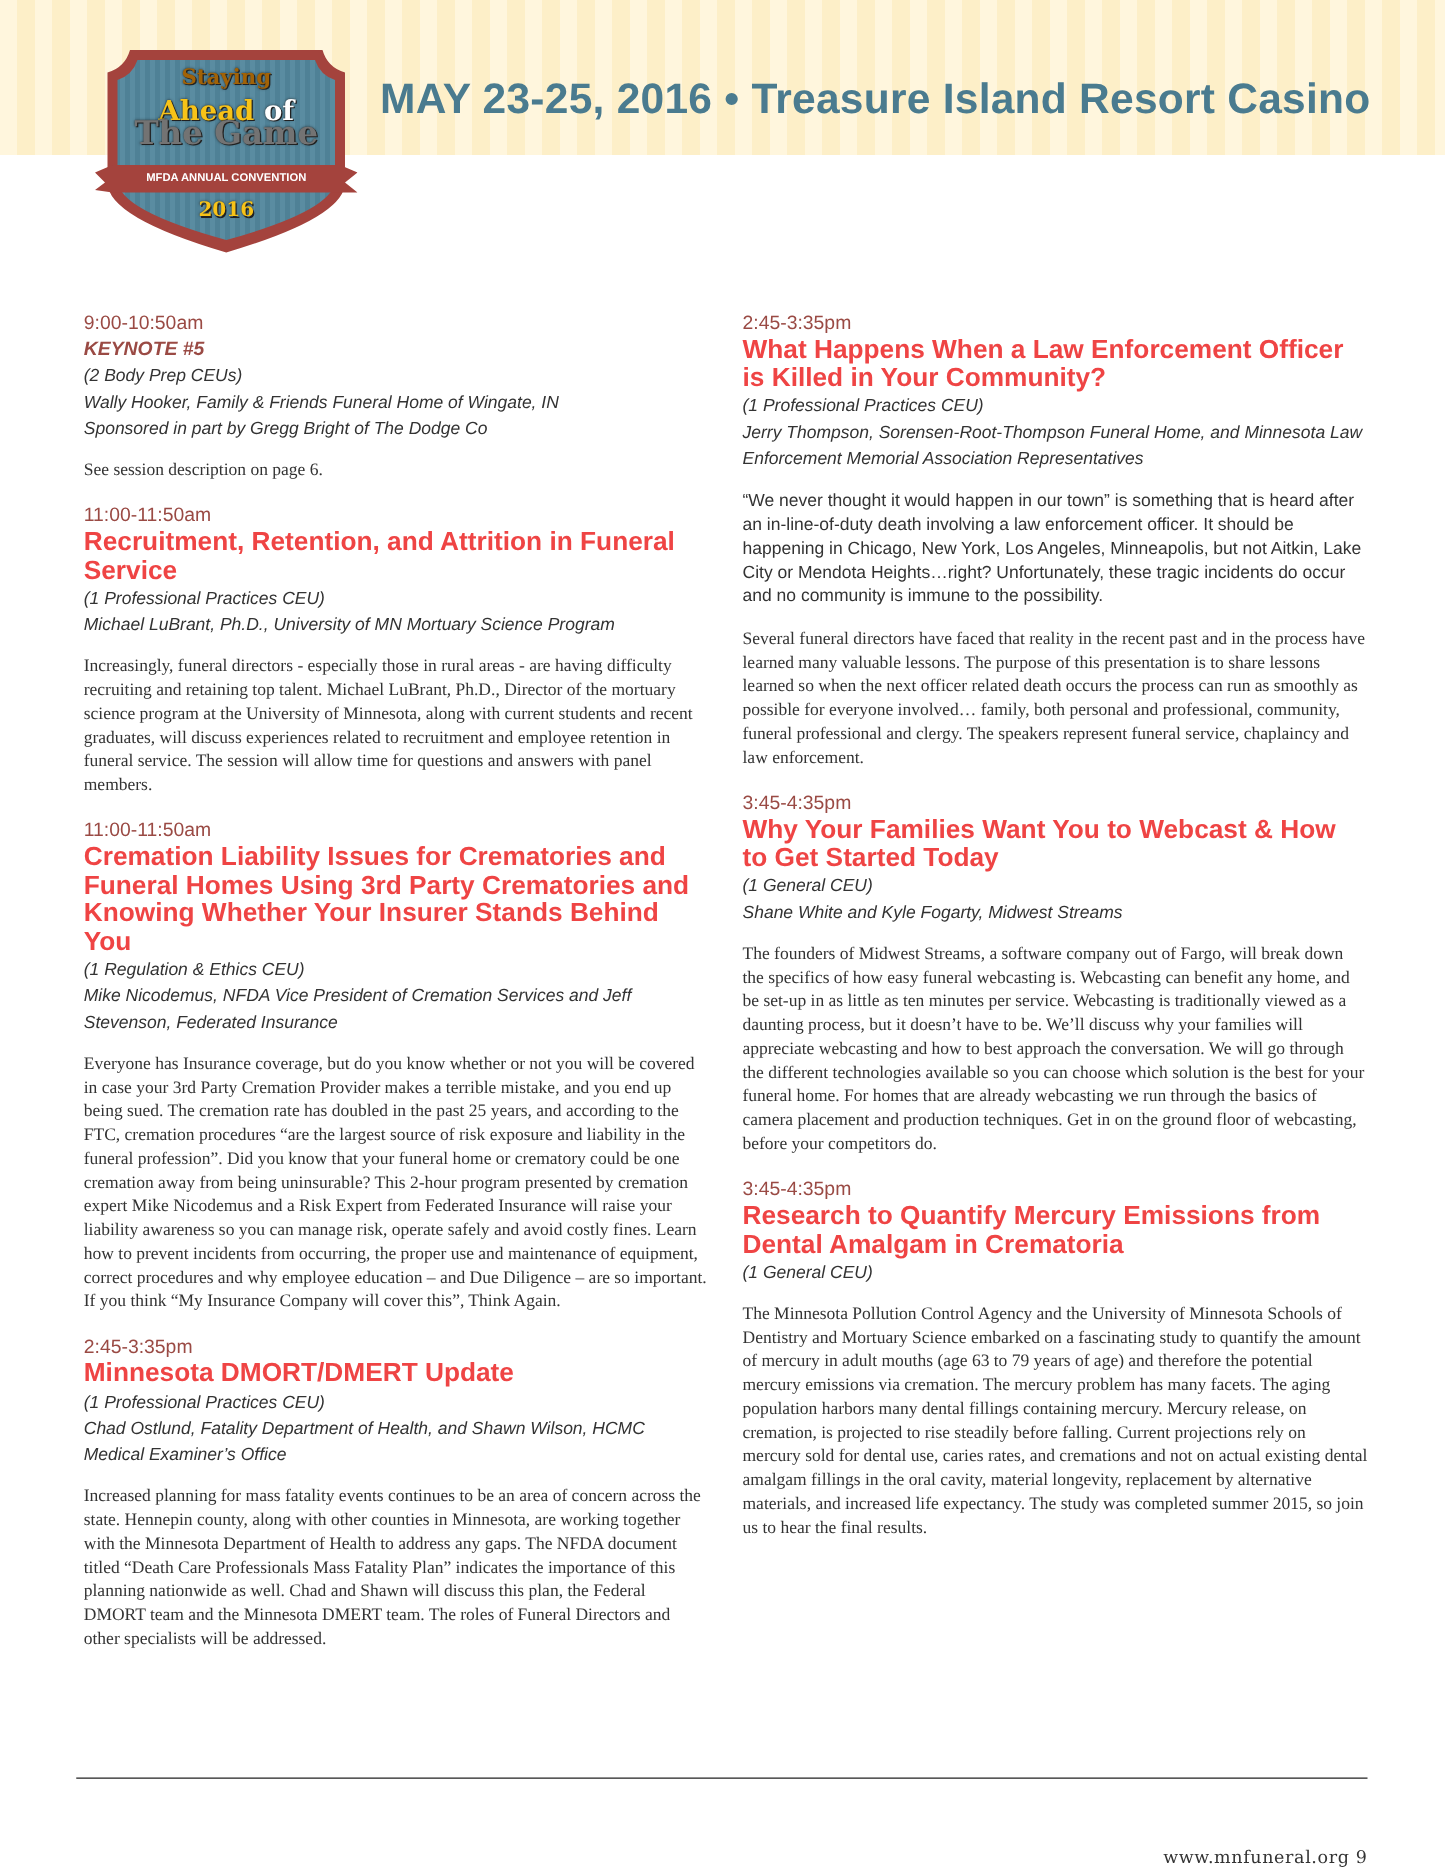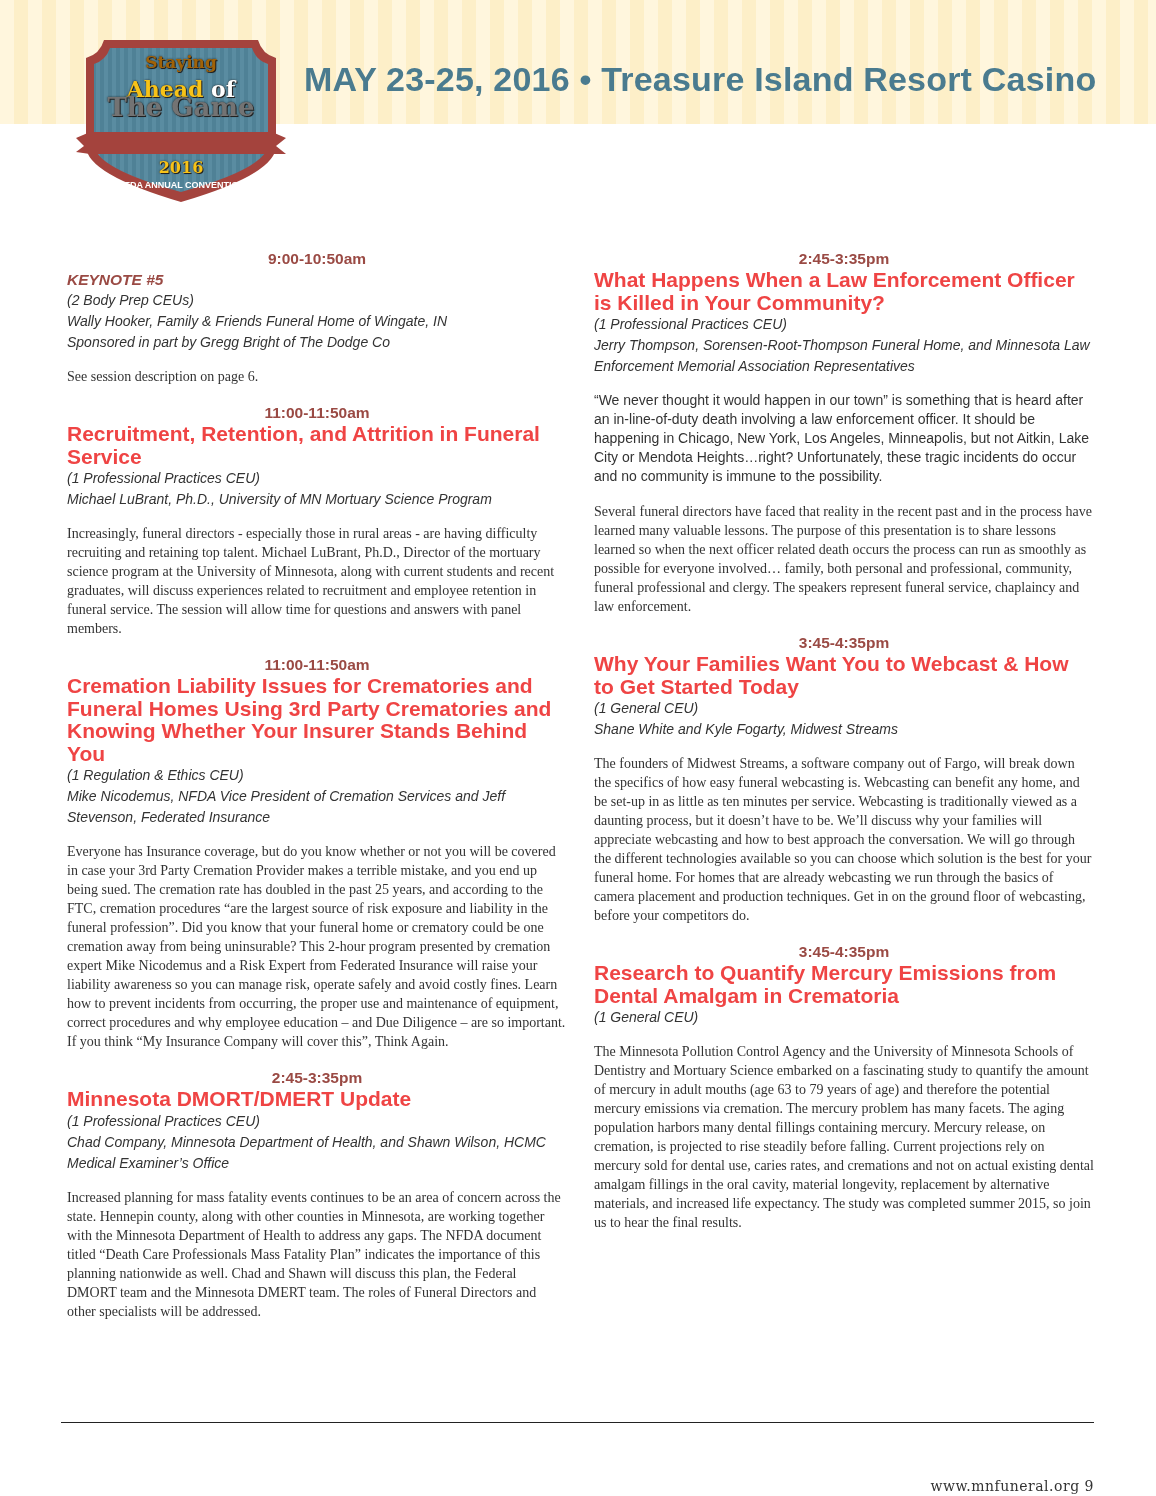--- a/index.html
+++ b/index.html
@@ -17,21 +17,21 @@
     }
     .badge { position: absolute; left: 76px; top: 34px; width: 210px; height: 172px; }
     .badge-text {
       position: absolute; left: 0; width: 210px; text-align: center; font-family: "DejaVu Serif", serif;
       font-weight: bold; line-height: 1;
     }
     .col { position: absolute; top: 248px; }
     .col-left { left: 67px; width: 500px; }
     .col-right { left: 594px; width: 500px; }
     .session { margin-bottom: 16px; }
-    .time { color: #9a4a44; font-weight: bold; font-size: 15.5px; line-height: 21px; text-align: center; }
+    .time { color: #9a4a44; font-weight: normal; font-size: 15.5px; line-height: 21px; }
     .keynote { color: #9a4a44; font-style: italic; font-weight: bold; font-size: 15.5px; line-height: 21px; }
     .title { color: #ef4444; font-weight: bold; font-size: 21px; line-height: 22.5px; }
     .meta { font-style: italic; font-size: 14px; line-height: 21px; color: #333; }
     .desc { font-size: 14px; line-height: 19px; color: #333; margin-top: 14px; }
     .desc p { margin: 0 0 16px 0; }
     .desc p:last-child { margin-bottom: 0; font-family: Liberation Serif, serif; }
     .footer-line { position: absolute; left: 61px; top: 1422px; width: 1033px; height: 1px; background: #222; }
     .footer-text {
       position: absolute; right: 62px; top: 1430px; font-family: "DejaVu Serif", serif;
       font-size: 14px; color: #333; letter-spacing: 0.5px; margin-top: 48px;
@@ -53,21 +53,21 @@
     <path d="M28 6 L182 6 Q186 20 200 24 L200 112 Q200 140 105 168 Q10 140 10 112 L10 24 Q24 20 28 6 Z" fill="#a4433d"></path>
     <path d="M34 14 L176 14 Q180 26 192 30 L192 110 Q192 134 105 158 Q18 134 18 110 L18 30 Q30 26 34 14 Z" fill="url(#stripes)"></path>
     <path d="M0 104 L14 98 L196 98 L210 104 L200 112 L210 120 L14 120 L0 118 L8 112 Z" fill="#a4433d"></path>
   </svg>
   <div class="badge-text" style="top:20px;font-size:17px;color:#a16207;text-shadow:0 0 2px #222,1px 1px 0 #222;">Staying</div>
   <div class="badge-text" style="top:44px;font-size:22px;text-shadow:0 0 2px #222,1px 1px 0 #222;">
     <span style="color:#f7c318;">Ahead</span>
     <span style="color:#ffffff;">of</span>
   </div>
   <div class="badge-text" style="top:60px;font-size:26px;color:#737373;text-shadow:0 0 2px #222,1px 1px 0 #222;">The Game</div>
-  <div class="badge-text" style="top:104px;font-size:9px;color:#ffffff;font-family:'Liberation Sans',sans-serif;margin-top:43px;">MFDA ANNUAL CONVENTION</div>
+  <div class="badge-text" style="top:104px;font-size:9px;color:#ffffff;font-family:'Liberation Sans',sans-serif;">MFDA ANNUAL CONVENTION</div>
   <div class="badge-text" style="top:126px;font-size:16px;color:#f7c318;text-shadow:0 0 2px #222,1px 1px 0 #222;">2016</div>
 </div>
 
 <div class="header-title">MAY 23-25, 2016 • Treasure Island Resort Casino</div>
 
 <div class="col col-left">
   <div class="session">
     <div class="time">9:00-10:50am</div>
     <div class="keynote">KEYNOTE #5</div>
     <div class="meta">(2 Body Prep CEUs)</div>
@@ -92,21 +92,21 @@
     <div class="meta">(1 Regulation &amp; Ethics CEU)</div>
     <div class="meta">Mike Nicodemus, NFDA Vice President of Cremation Services and Jeff Stevenson, Federated Insurance</div>
     <div class="desc">
         <p>Everyone has Insurance coverage, but do you know whether or not you will be covered in case your 3rd Party Cremation Provider makes a terrible mistake, and you end up being sued. The cremation rate has doubled in the past 25 years, and according to the FTC, cremation procedures “are the largest source of risk exposure and liability in the funeral profession”. Did you know that your funeral home or crematory could be one cremation away from being uninsurable? This 2-hour program presented by cremation expert Mike Nicodemus and a Risk Expert from Federated Insurance will raise your liability awareness so you can manage risk, operate safely and avoid costly fines. Learn how to prevent incidents from occurring, the proper use and maintenance of equipment, correct procedures and why employee education – and Due Diligence – are so important. If you think “My Insurance Company will cover this”, Think Again.</p>
       </div>
   </div>
   <div class="session">
     <div class="time">2:45-3:35pm</div>
     <div class="title">Minnesota DMORT/DMERT Update</div>
     <div class="meta">(1 Professional Practices CEU)</div>
-    <div class="meta">Chad Company, Minnesota Department of Health, and Shawn Wilson, HCMC Medical Examiner’s Office</div>
+    <div class="meta">Chad Ostlund, Fatality Department of Health, and Shawn Wilson, HCMC Medical Examiner’s Office</div>
     <div class="desc">
         <p>Increased planning for mass fatality events continues to be an area of concern across the state. Hennepin county, along with other counties in Minnesota, are working together with the Minnesota Department of Health to address any gaps. The NFDA document titled “Death Care Professionals Mass Fatality Plan” indicates the importance of this planning nationwide as well. Chad and Shawn will discuss this plan, the Federal DMORT team and the Minnesota DMERT team. The roles of Funeral Directors and other specialists will be addressed.</p>
       </div>
   </div>
 </div>
 
 <div class="col col-right">
   <div class="session">
     <div class="time">2:45-3:35pm</div>
     <div class="title">What Happens When a Law Enforcement Officer is Killed in Your Community?</div>

